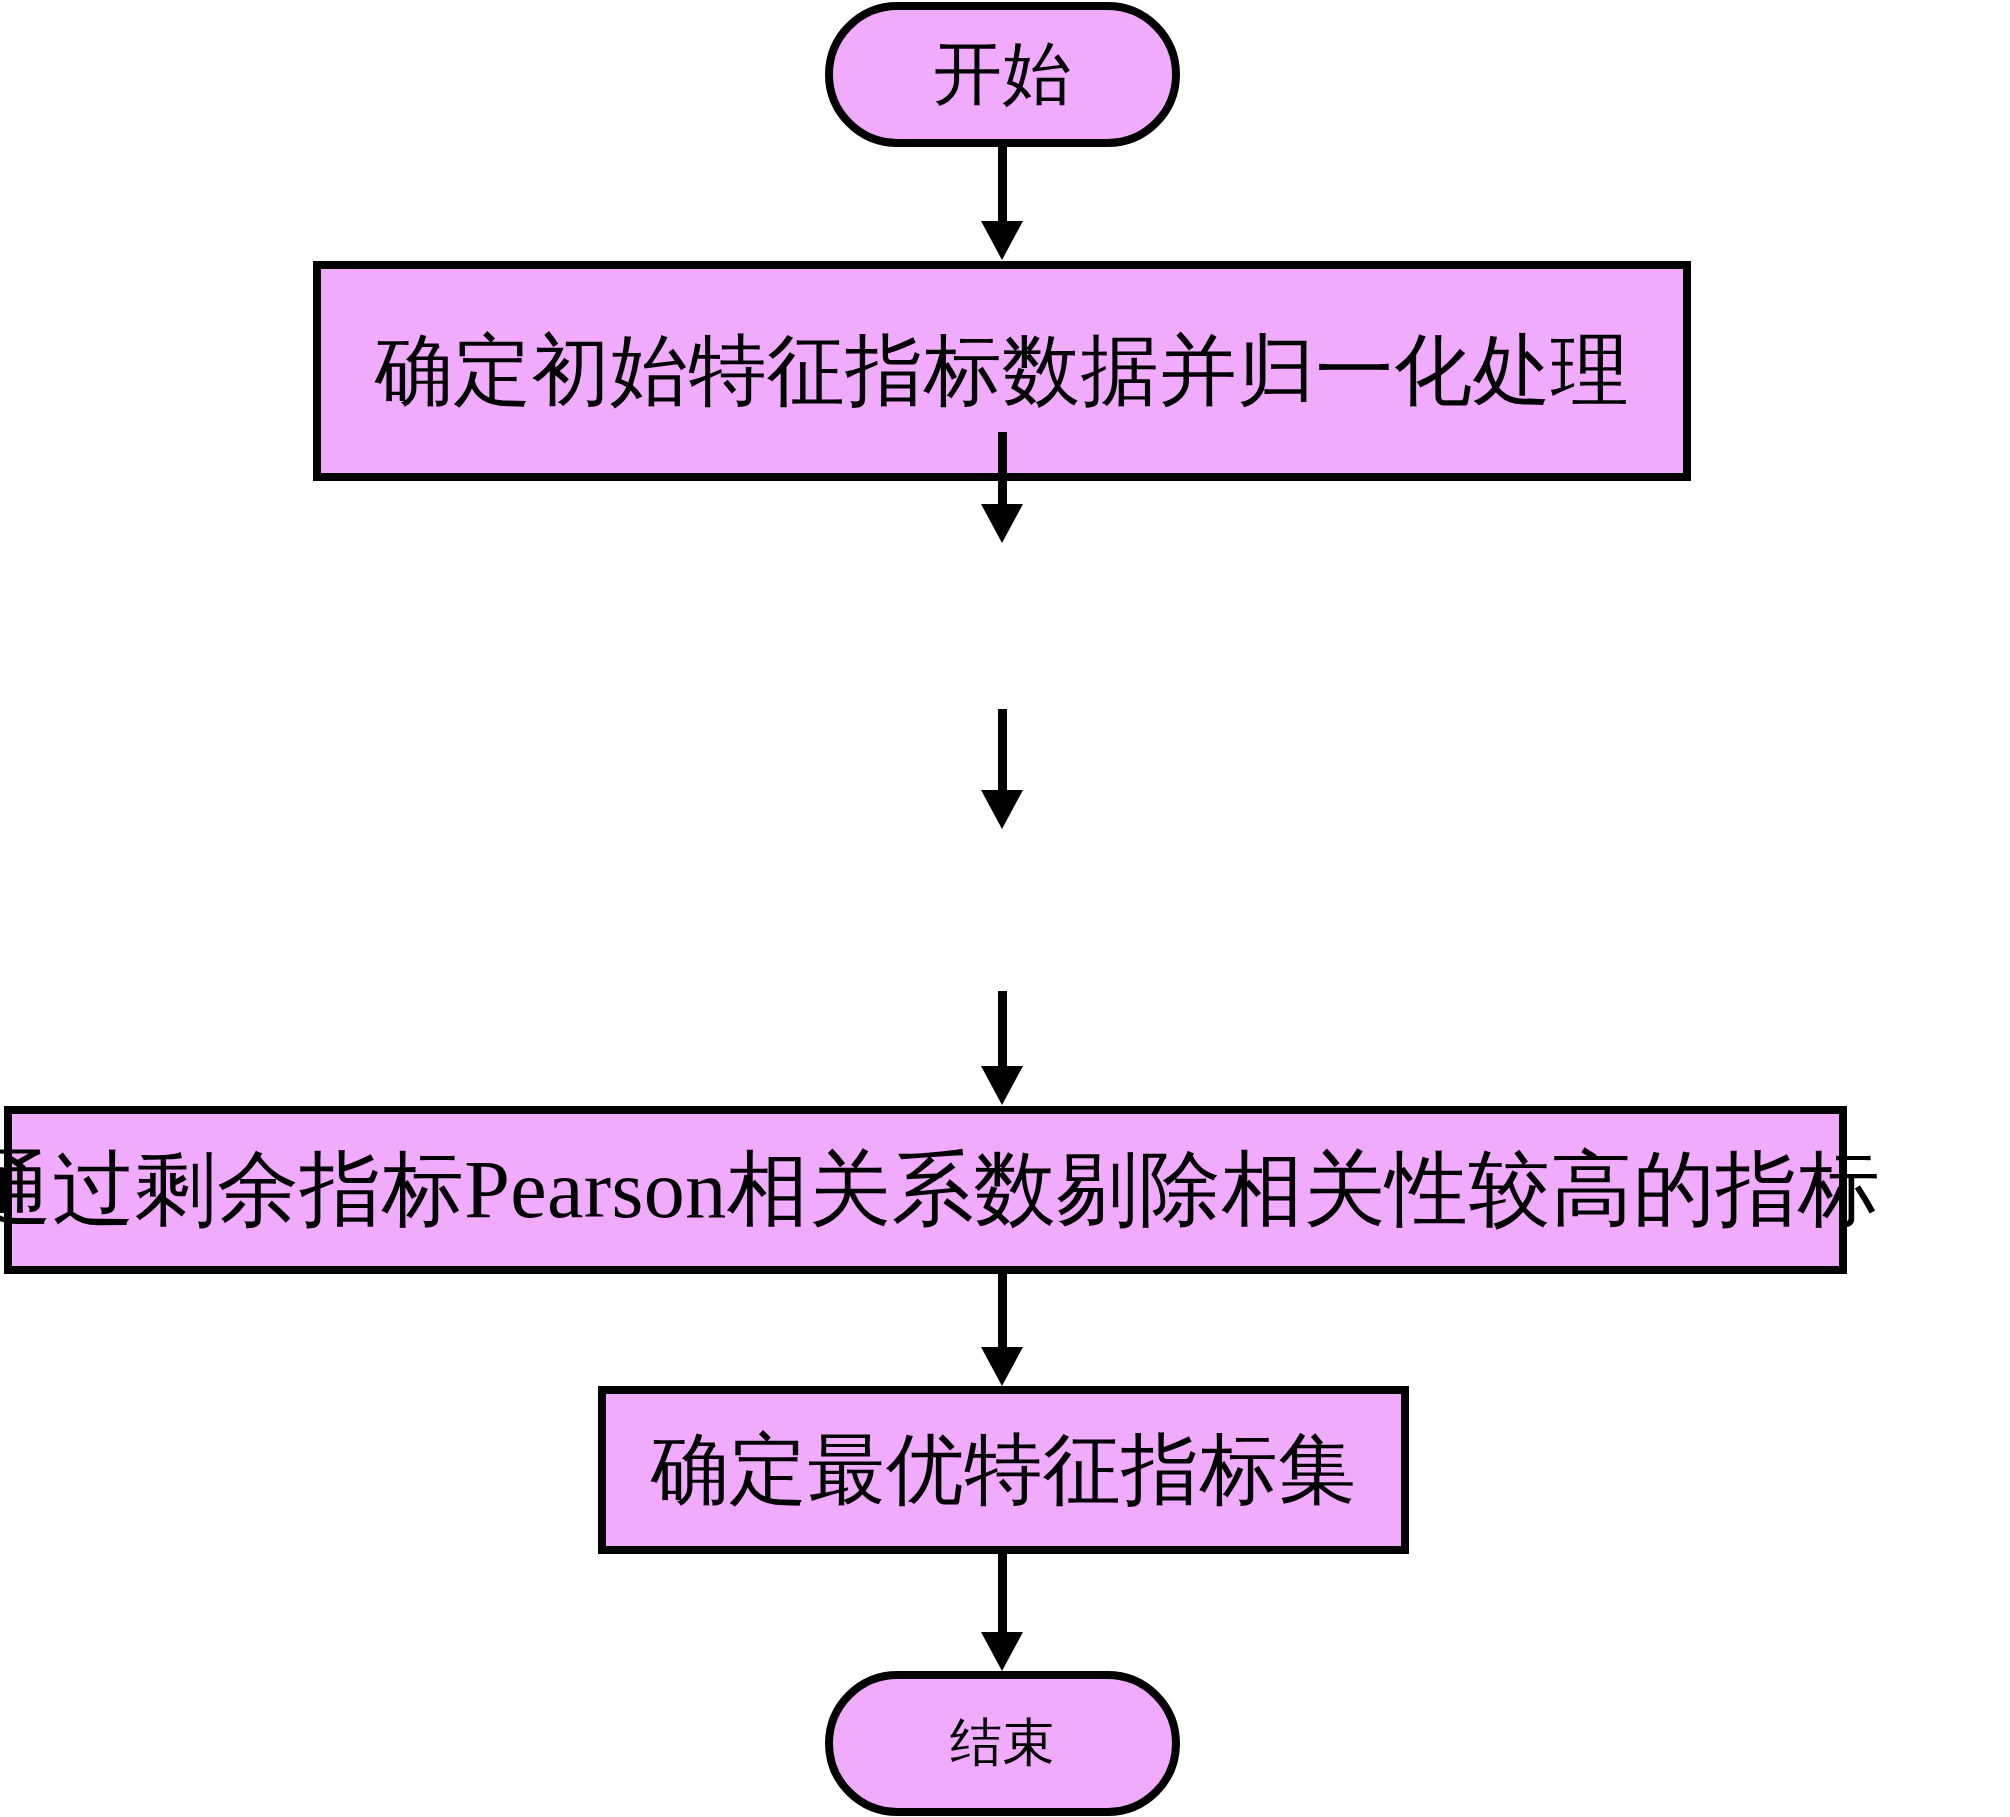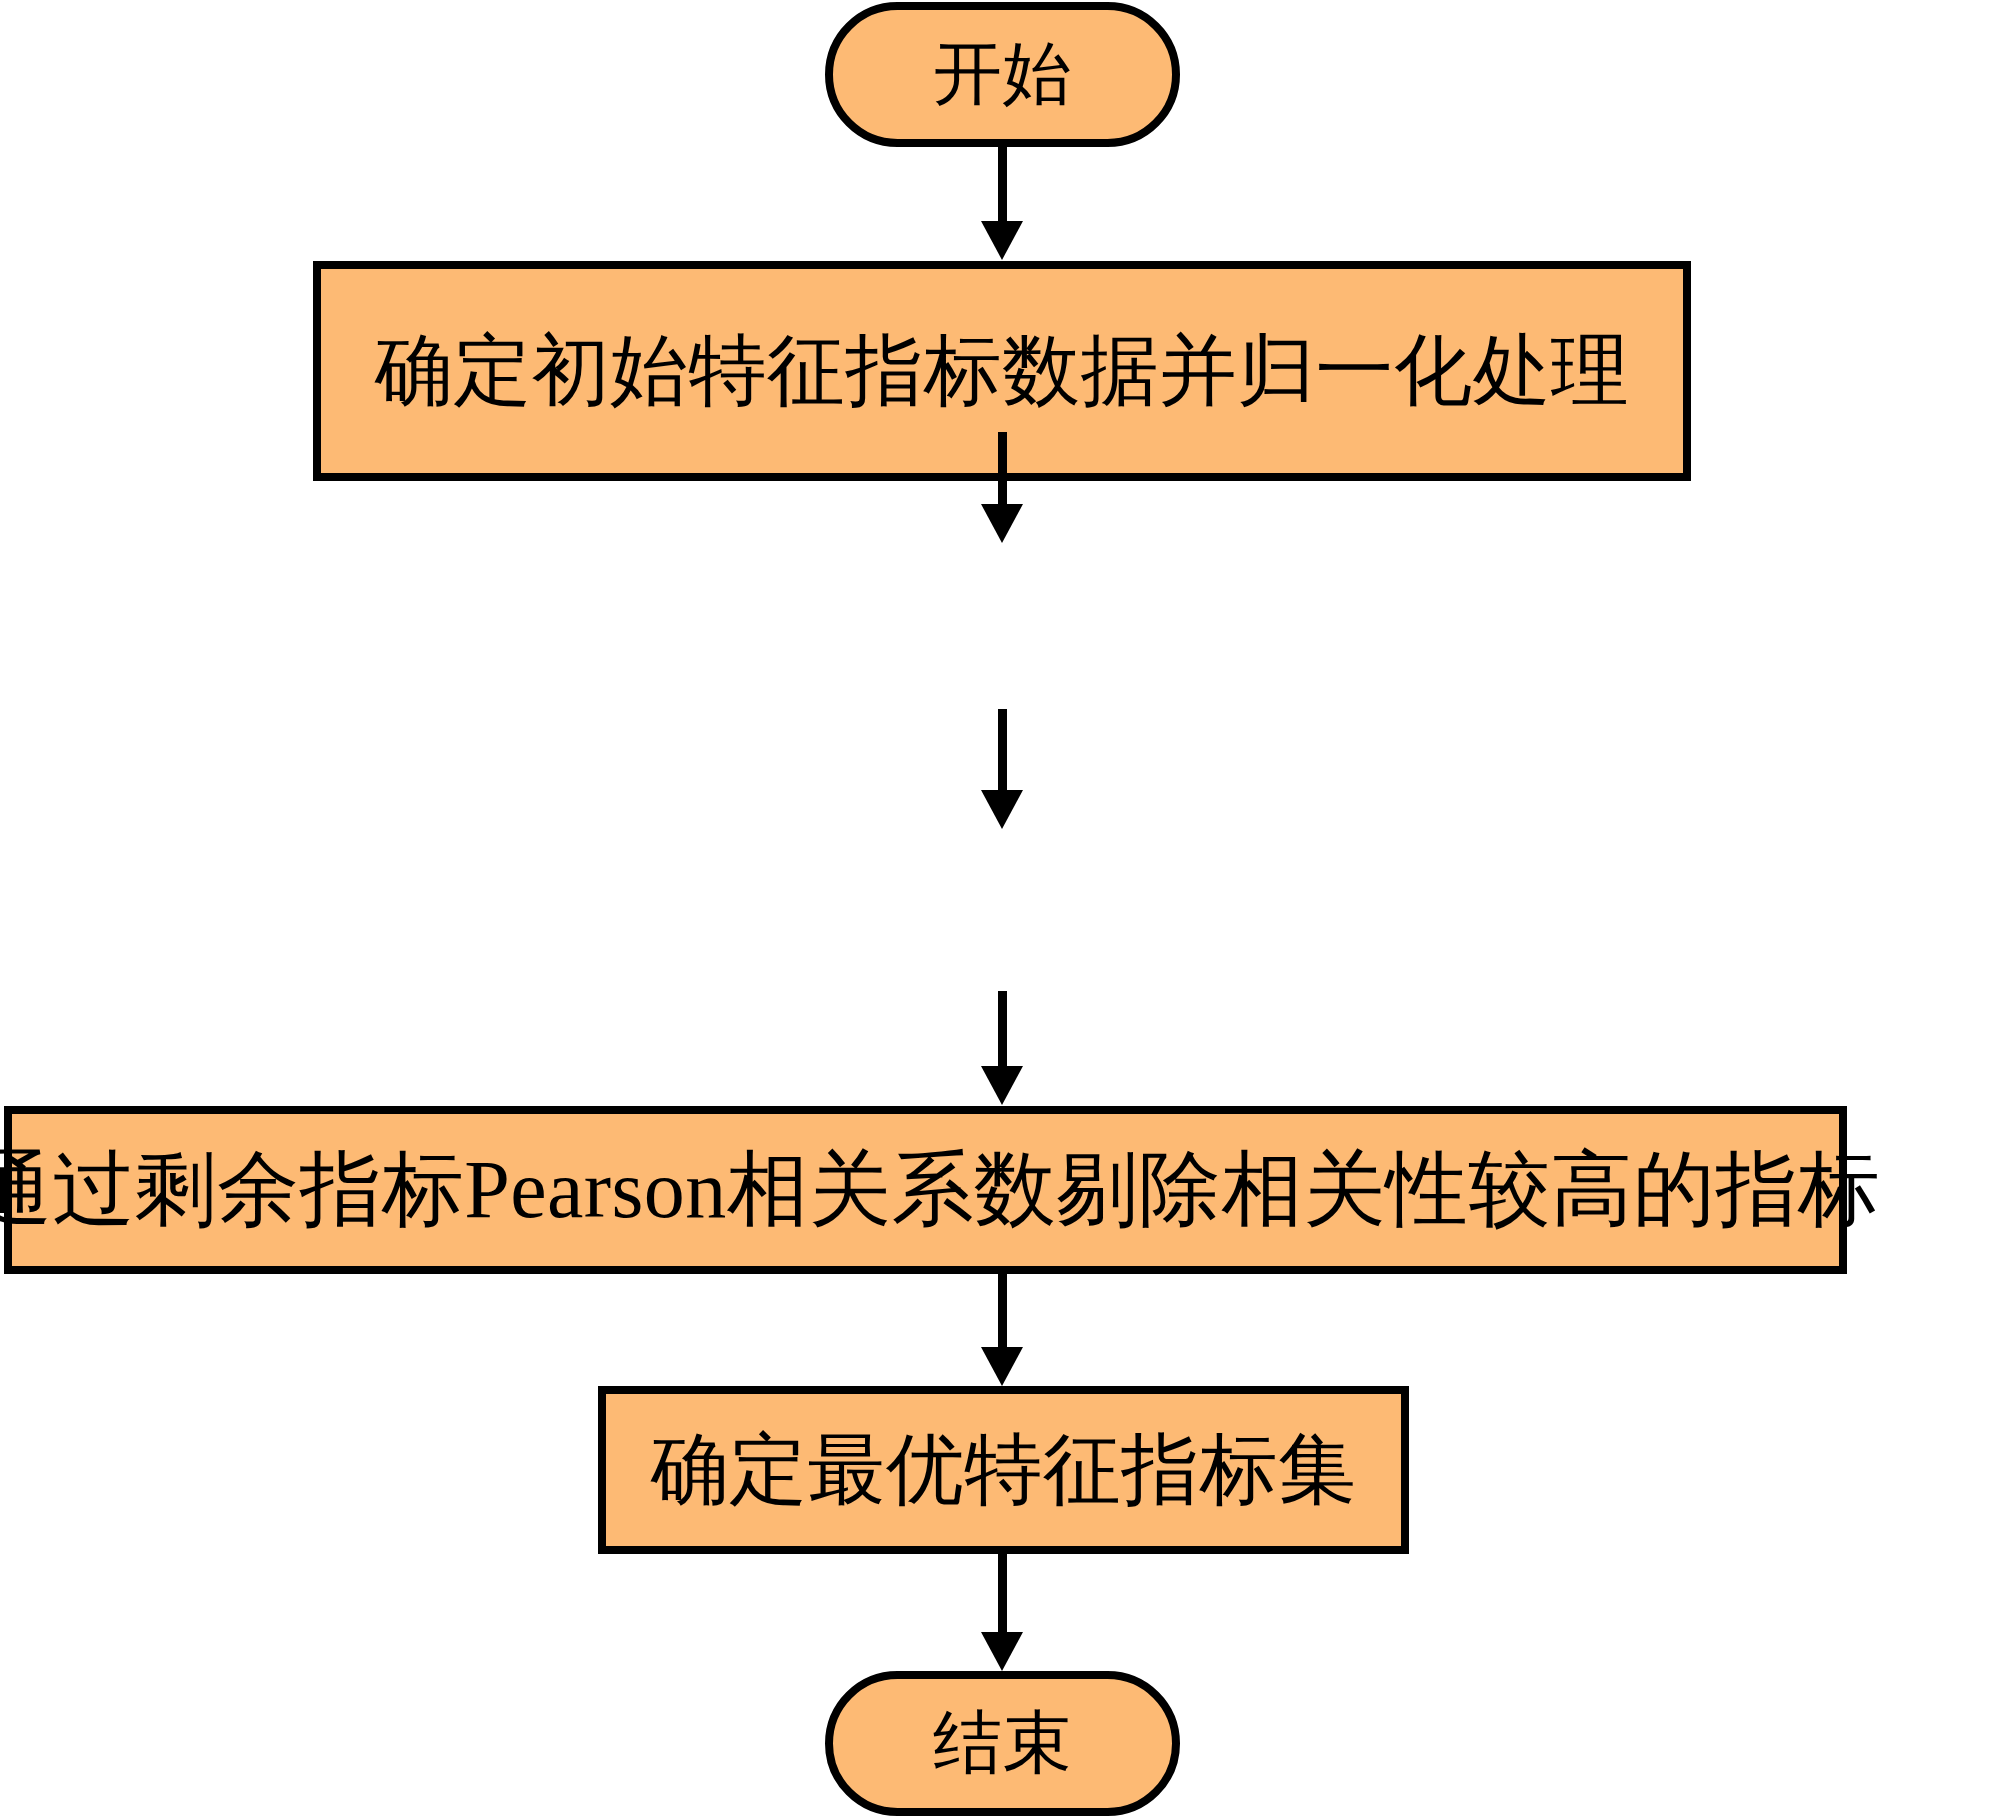--- a/index.html
+++ b/index.html
@@ -14,21 +14,21 @@
   #canvas {
     position: relative;
     width: 2011px;
     height: 1818px;
     background: #ffffff;
     overflow: hidden;
   }
   .node {
     position: absolute;
     box-sizing: border-box;
-    background: #fdba74;
+    background: #f0abfc;
     border: 8px solid #000000;
     display: flex;
     align-items: center;
     justify-content: center;
     text-align: right;
     color: #000000;
     line-height: 1.05;
     white-space: nowrap;
   }
   .node.terminal {
@@ -48,21 +48,21 @@
   #node-start {
     left: 825px;  top: 1.8px;
     width: 355px; height: 145px;
   }
   #node-start .label { font-size: 69px; }
 
   #node-end {
     left: 825px;  top: 1671px;
     width: 355px; height: 145px;
   }
-  #node-end .label { font-size: 69px; }
+  #node-end .label { font-size: 52px; }
 
   
   #node-normalize {
     left: 313px; top: 261px;
     width: 1378px; height: 220px;
   }
   #node-normalize .label { font-size: 78px; }
 
   #node-rrelieff {
     left: 26.6px; top: 543px;

